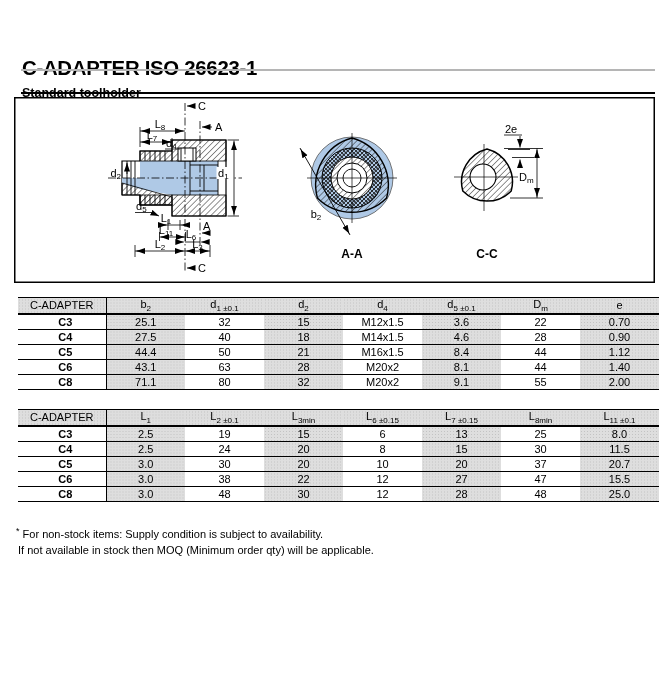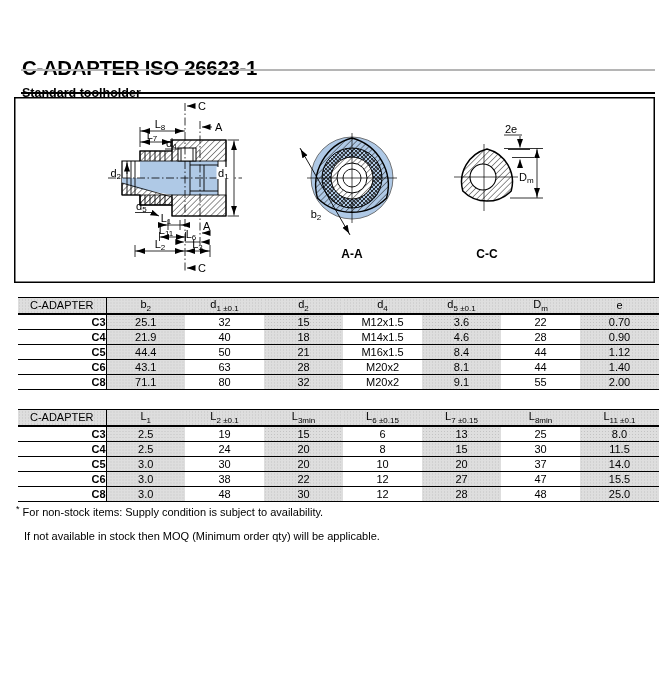--- a/index.html
+++ b/index.html
@@ -16,25 +16,25 @@
   .spec-table{position:absolute;left:18px;border-collapse:collapse;table-layout:fixed;width:641px;font-size:11px}
   .t1{top:297px}
   .t2{top:409px}
   .spec-table{border-top:1.2px solid #000}
   .spec-table tr{border-bottom:1.3px solid #000}
   .spec-table thead tr{border-bottom:2px solid #000}
   .spec-table th,.spec-table td{padding:0;height:14px;line-height:13px;text-align:center;font-weight:400;white-space:nowrap;overflow:hidden}
   .spec-table thead th{height:15px}
   .shade{background-color:#dedede;background-image:radial-gradient(#c3c3c3 22%,rgba(0,0,0,0) 23%);background-size:3px 3px}
   .namecol{border-right:1.2px solid #000}
-  tbody .namecol{text-align:right;padding-left:7px;font-weight:700}
+  tbody .namecol{text-align:center;padding-left:7px;font-weight:700}
   .spec-table sub{font-size:8px;line-height:1}
-  .footnote{left:16px;top:497px;font-size:11px;line-height:24px}
+  .footnote{left:16px;top:523px;font-size:11px;line-height:16px}
   .fn-marker{vertical-align:4px;font-size:9px}
-  .fn-indent{margin-left:8px}
+  .fn-indent{margin-left:2px}
 </style>
 </head>
 <body>
 
 <h1 class="abs title">C-ADAPTER ISO 26623-1</h1>
 <div class="abs rule-gray"></div>
 <h2 class="abs subtitle">Standard toolholder</h2>
 <div class="abs rule-black"></div>
 
 <div class="abs drawing">
@@ -243,21 +243,21 @@
         <td class="shade">25.1</td>
         <td>32</td>
         <td class="shade">15</td>
         <td>M12x1.5</td>
         <td class="shade">3.6</td>
         <td>22</td>
         <td class="shade">0.70</td>
       </tr>
       <tr>
         <td class="namecol">C4</td>
-        <td class="shade">21.9</td>
+        <td class="shade">27.5</td>
         <td>40</td>
         <td class="shade">18</td>
         <td>M14x1.5</td>
         <td class="shade">4.6</td>
         <td>28</td>
         <td class="shade">0.90</td>
       </tr>
       <tr>
         <td class="namecol">C5</td>
         <td class="shade">44.4</td>
@@ -335,21 +335,21 @@
         <td class="shade">11.5</td>
       </tr>
       <tr>
         <td class="namecol">C5</td>
         <td class="shade">3.0</td>
         <td>30</td>
         <td class="shade">20</td>
         <td>10</td>
         <td class="shade">20</td>
         <td>37</td>
-        <td class="shade">14.0</td>
+        <td class="shade">20.7</td>
       </tr>
       <tr>
         <td class="namecol">C6</td>
         <td class="shade">3.0</td>
         <td>38</td>
         <td class="shade">22</td>
         <td>12</td>
         <td class="shade">27</td>
         <td>47</td>
         <td class="shade">15.5</td>

